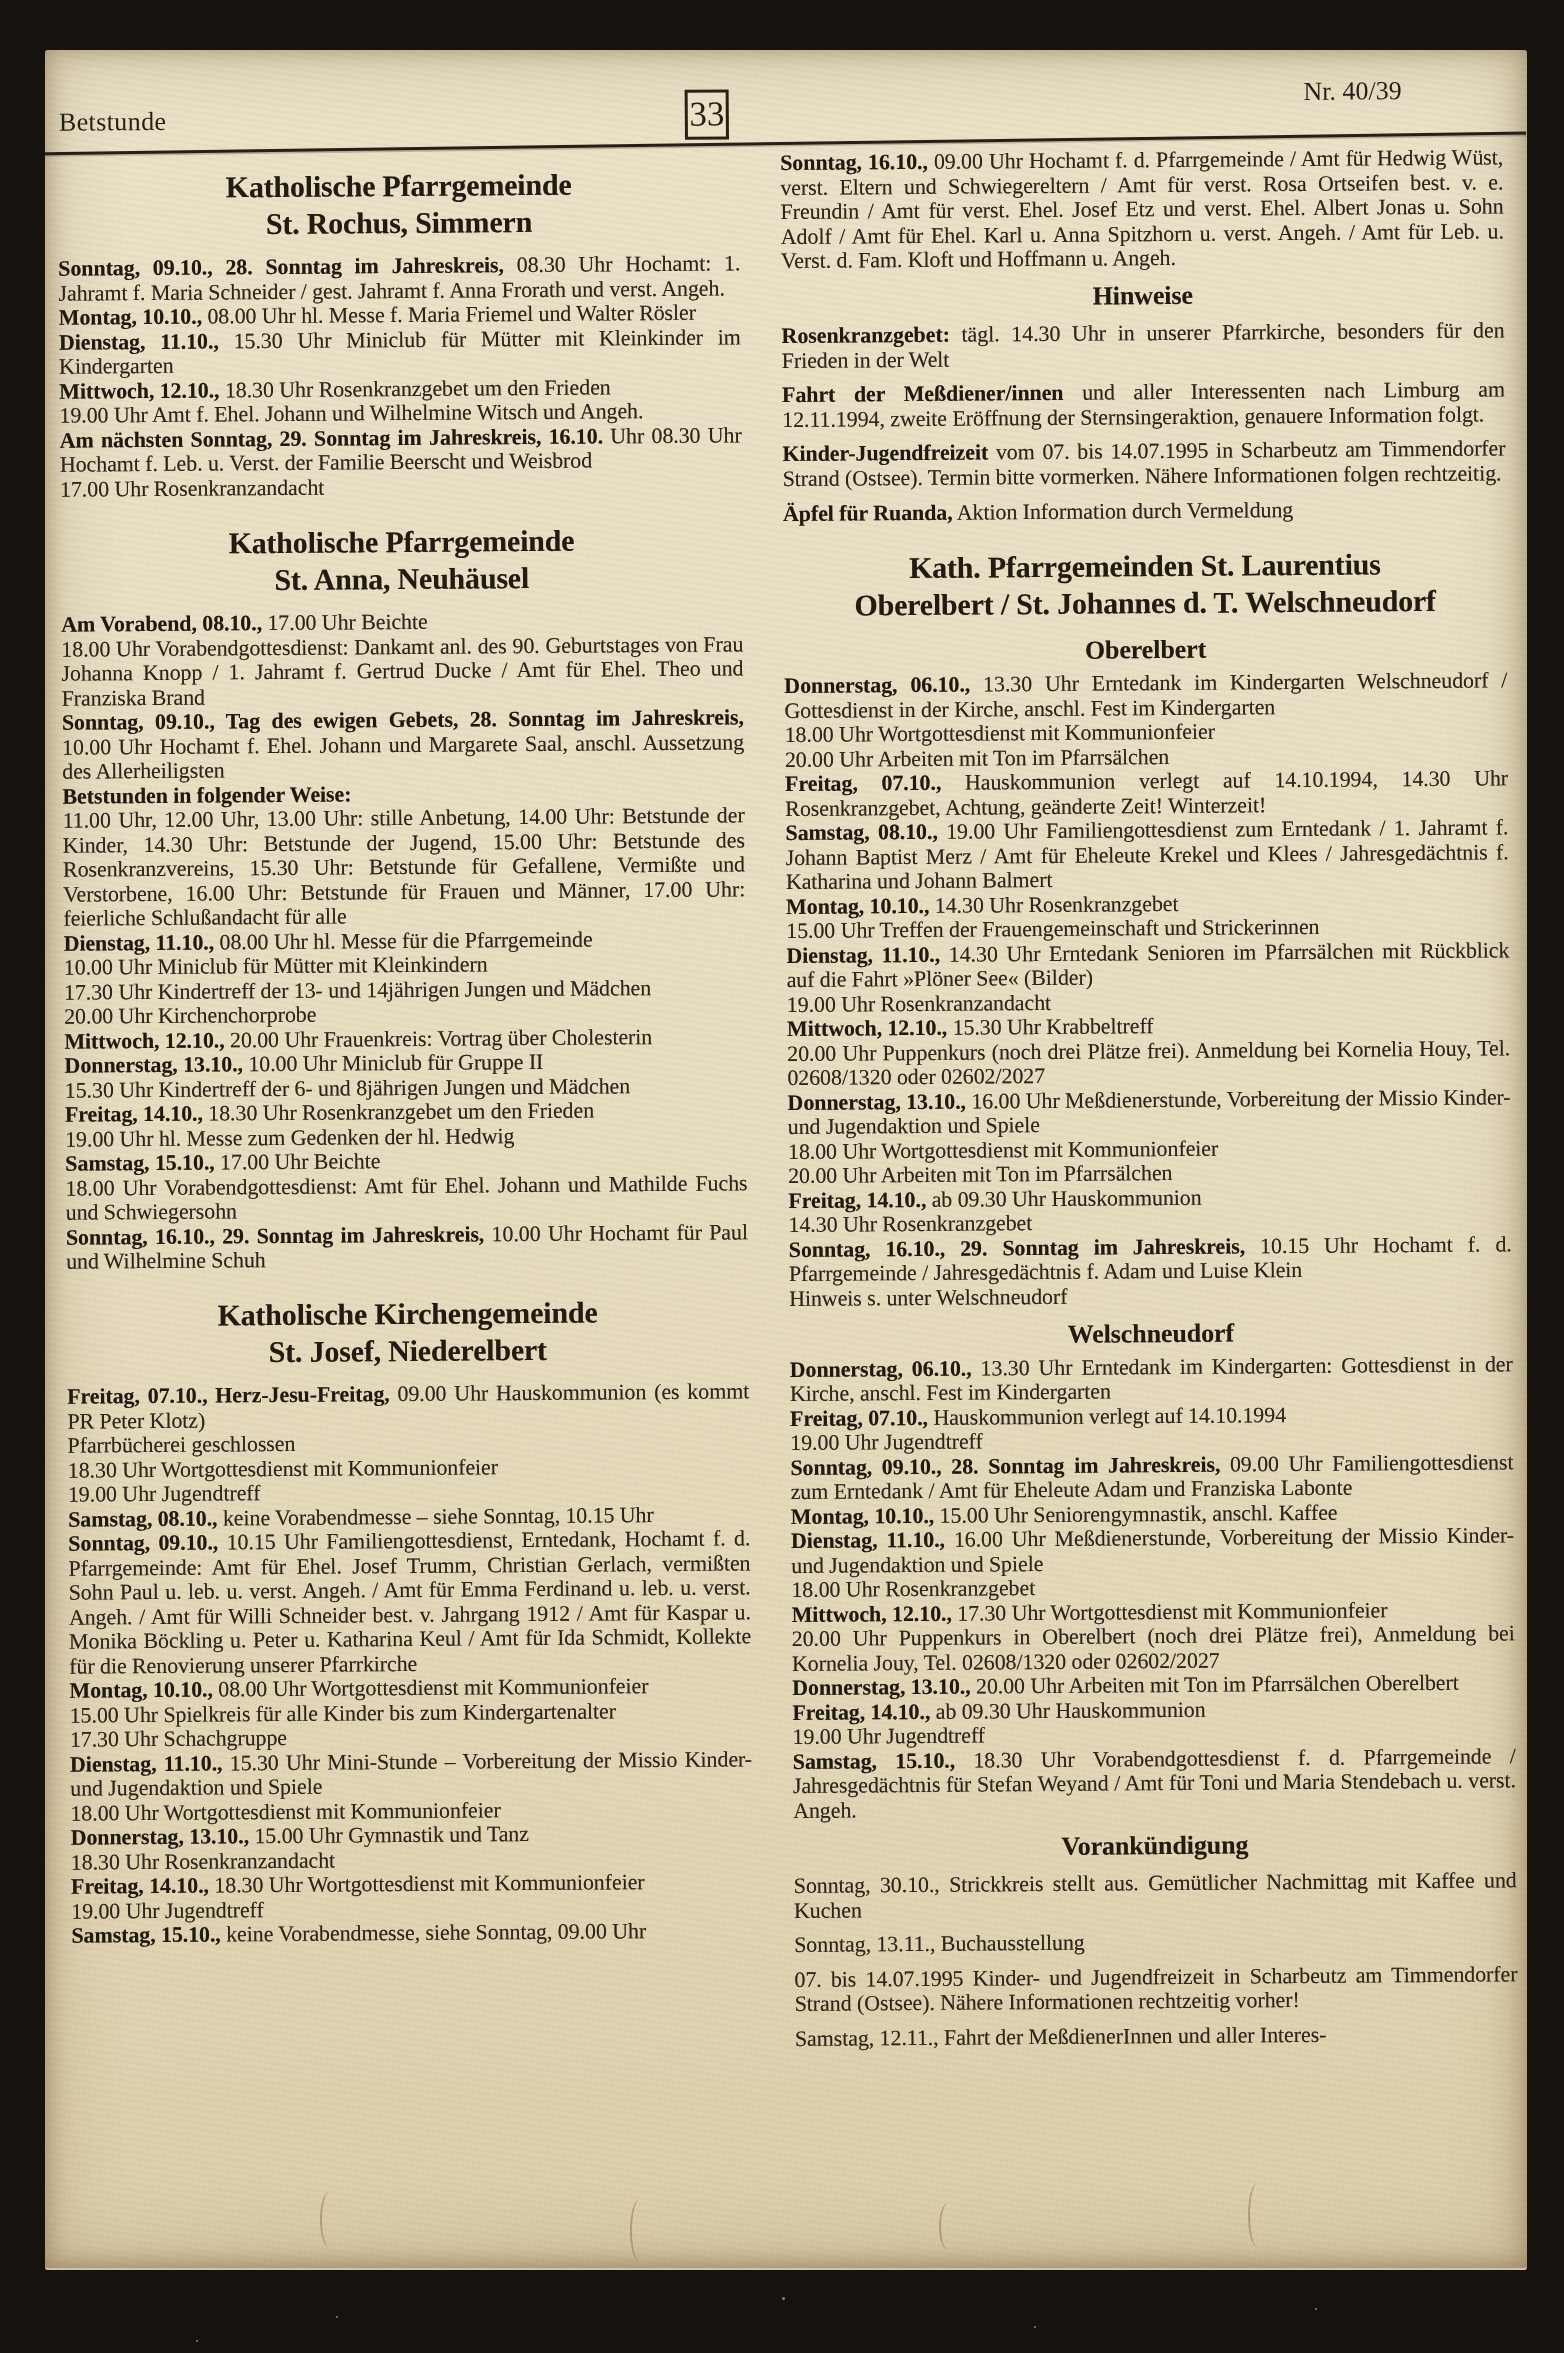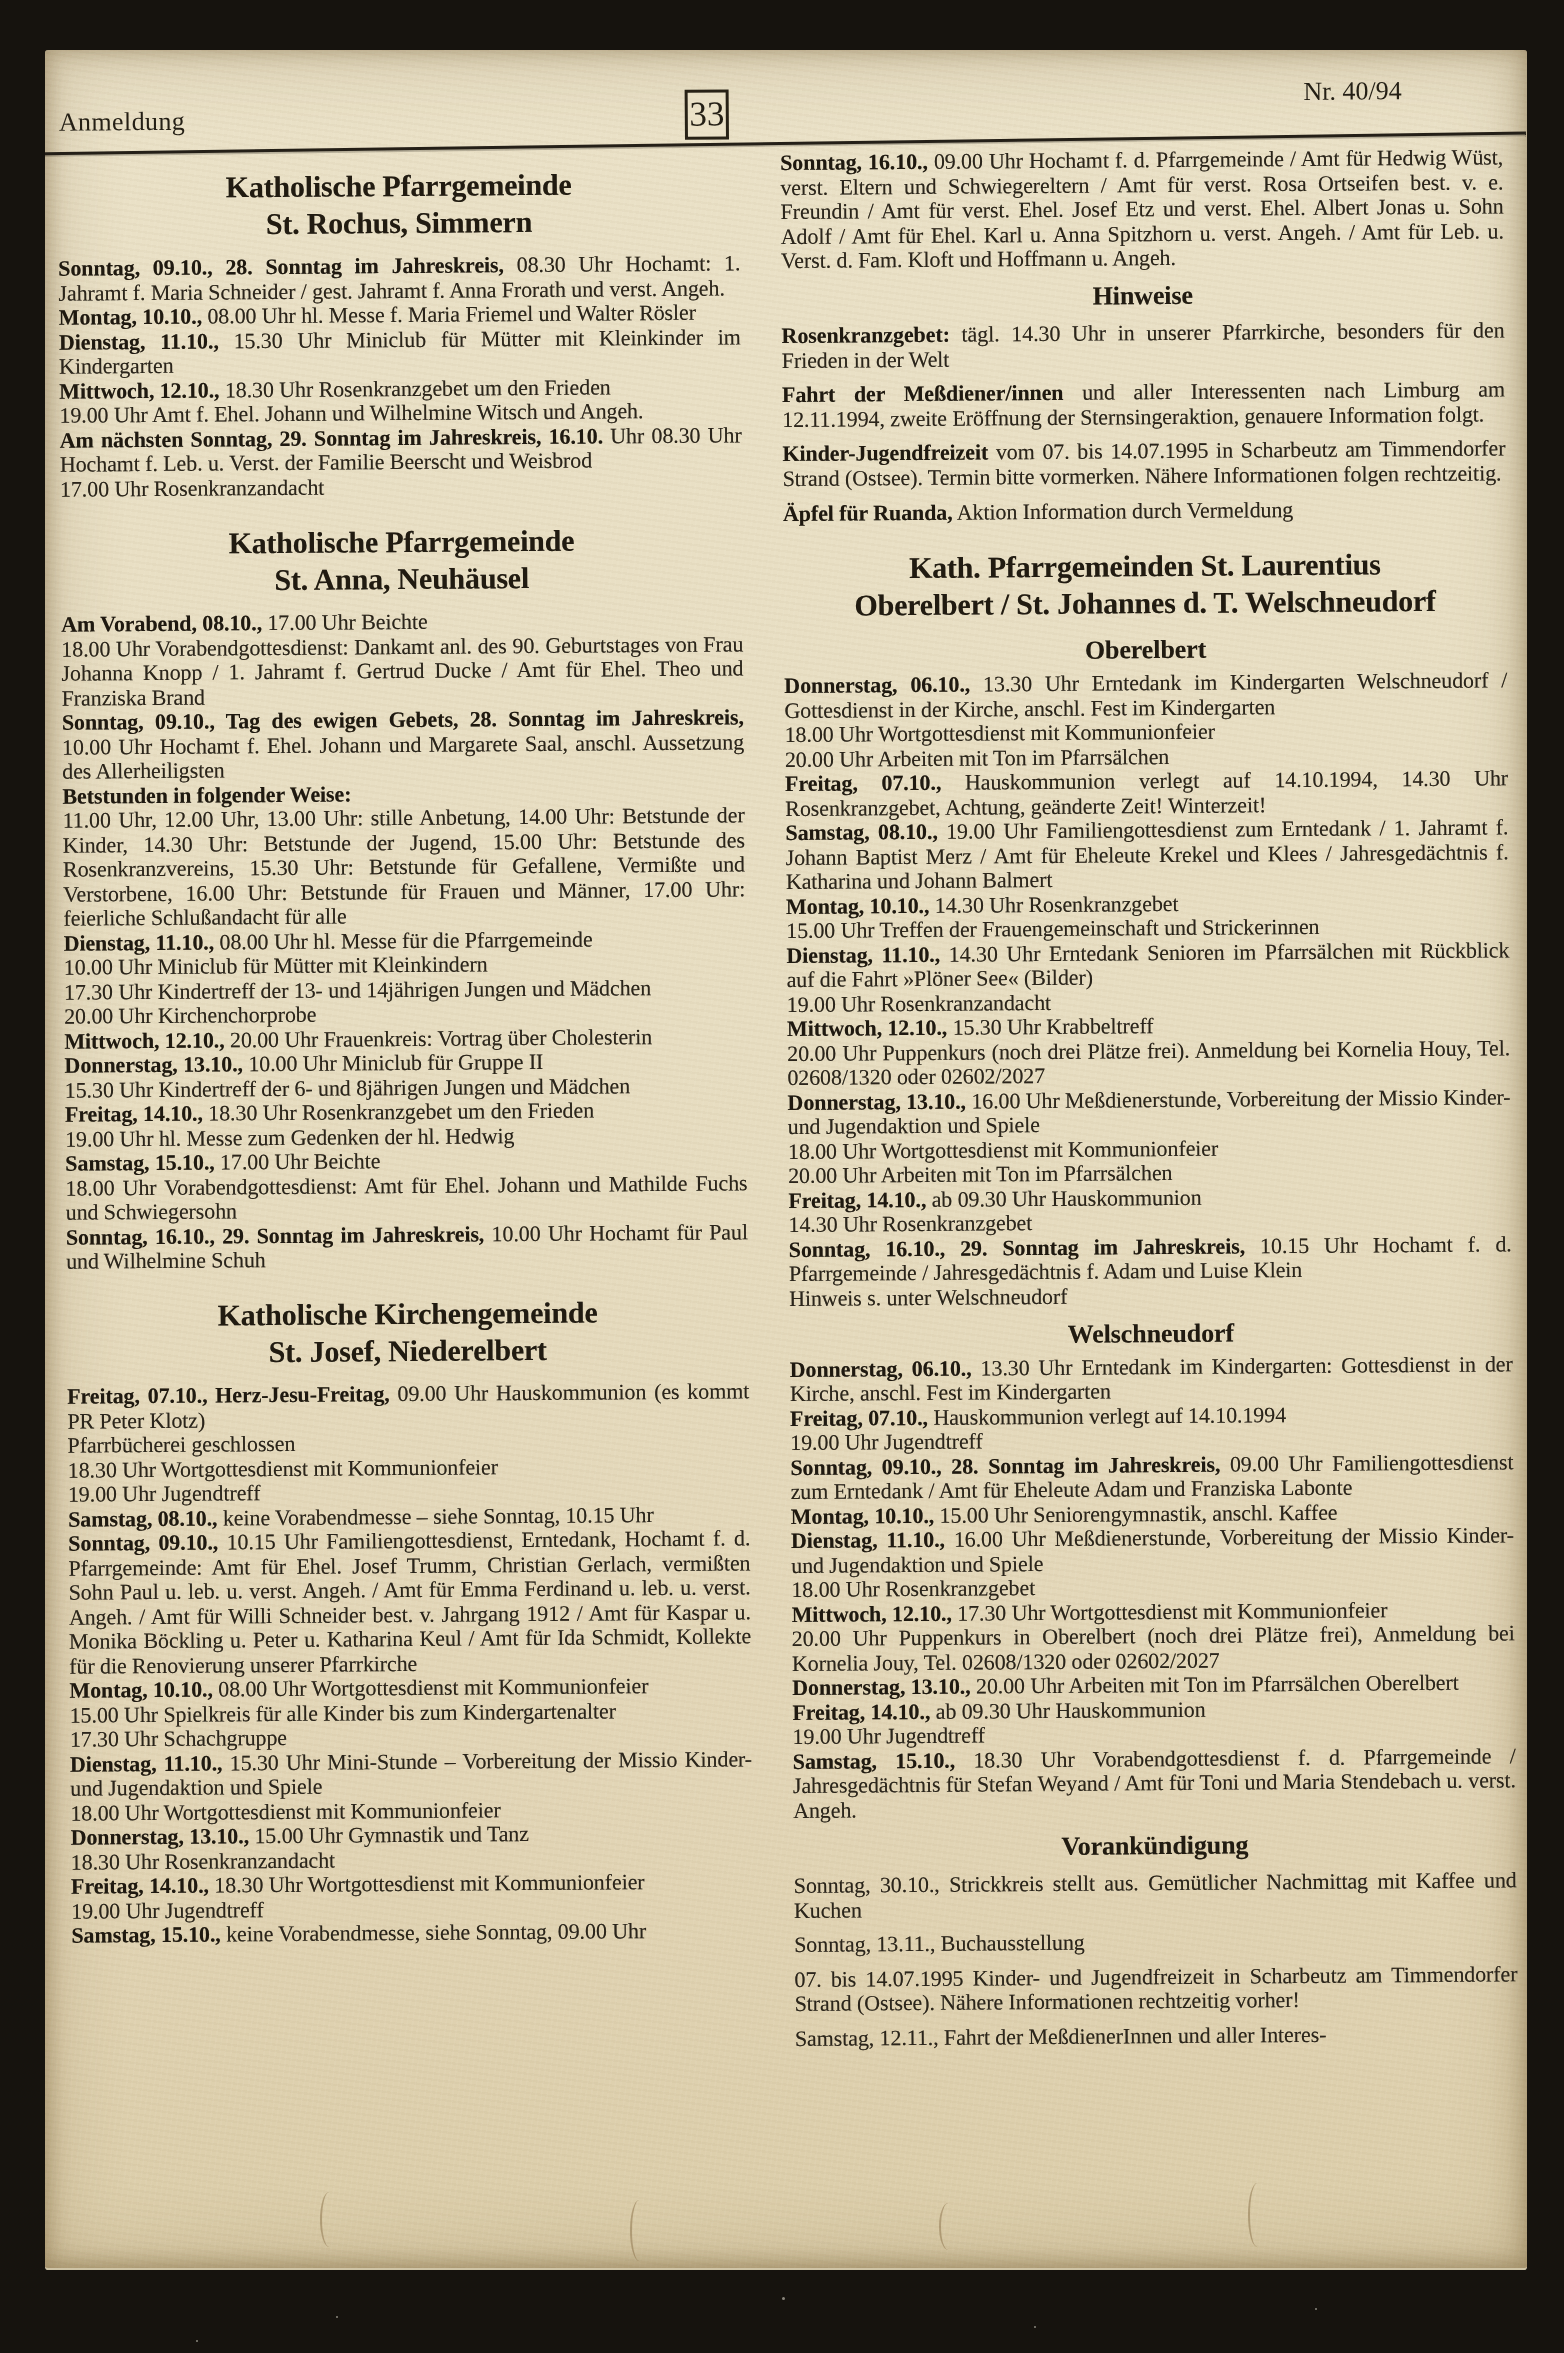--- a/index.html
+++ b/index.html
@@ -56,25 +56,25 @@
     border-left:2px solid rgba(128,103,62,.45);
     border-radius:55% 0 0 55% / 62% 0 0 62%;
     filter:blur(0.3px);
   }
 </style>
 </head>
 <body>
 
 <div class="paper">
   <div class="content">
-    <div class="masthead-place">Anmeldung</div>
+    <div class="masthead-place">Betstunde</div>
     <div class="pagenum-box">
       <span>33</span>
     </div>
-    <div class="masthead-issue">Nr. 40/94</div>
+    <div class="masthead-issue">Nr. 40/39</div>
     <div class="header-rule"></div>
     <div class="col col-left">
         <div class="h1">
           <div>Katholische Pfarrgemeinde</div>
           <div>St. Rochus, Simmern</div>
         </div>
         <p class="entry"><b class="lead">Sonntag, 09.10., 28. Sonntag im Jahreskreis,</b> 08.30 Uhr Hochamt: 1. Jahramt f. Maria Schneider / gest. Jahramt f. Anna Frorath und verst. Angeh.</p>
         <p class="entry"><b class="lead">Montag, 10.10.,</b> 08.00 Uhr hl. Messe f. Maria Friemel und Walter Rösler</p>
         <p class="entry"><b class="lead">Dienstag, 11.10.,</b> 15.30 Uhr Miniclub für Mütter mit Kleinkinder im Kindergarten</p>
         <p class="entry"><b class="lead">Mittwoch, 12.10.,</b> 18.30 Uhr Rosenkranzgebet um den Frieden</p>

